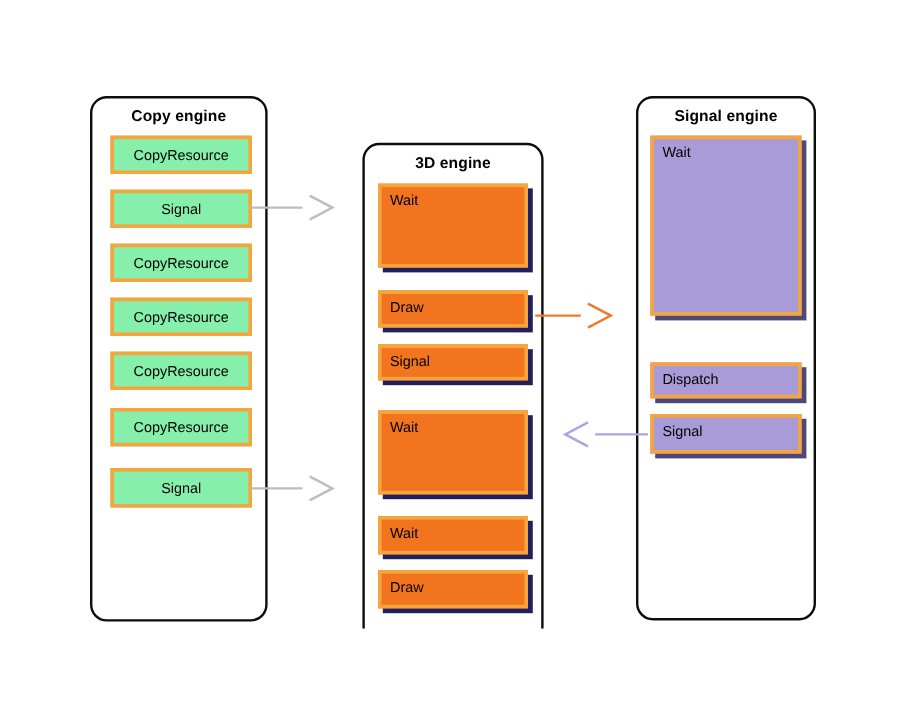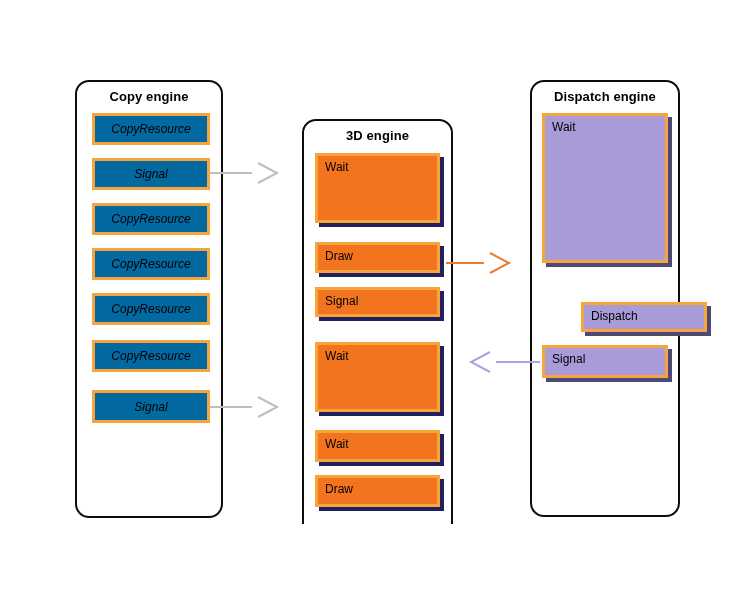--- a/index.html
+++ b/index.html
@@ -34,25 +34,24 @@
     letter-spacing: 0.1px;
   }
   .tbox {
     position: absolute;
     box-sizing: border-box;
     border: 3px solid #f5a53c;
     font-size: 12px;
     color: #000000;
   }
   .tbox.copy {
-    background: #0369a1;
+    background: #86efac;
     display: flex;
     align-items: center;
     justify-content: center;
-    font-style: italic;
   }
   .tbox.gpu {
     background: #f2741e;
     box-shadow: 4px 4px 0 0 #221f5e;
     padding: 4px 0 0 7px;
   }
   .tbox.compute {
     background: #a89bd8;
     box-shadow: 4px 4px 0 0 #4e4877;
     padding: 4px 0 0 7px;
@@ -86,23 +85,23 @@
     <div class="engine-title">3D engine</div>
     <div class="tbox gpu" style="left:11px; top:32px;  width:125px; height:70px;">Wait</div>
     <div class="tbox gpu" style="left:11px; top:121px; width:125px; height:31px;">Draw</div>
     <div class="tbox gpu" style="left:11px; top:166px; width:125px; height:30px;">Signal</div>
     <div class="tbox gpu" style="left:11px; top:221px; width:125px; height:70px;">Wait</div>
     <div class="tbox gpu" style="left:11px; top:309px; width:125px; height:32px;">Wait</div>
     <div class="tbox gpu" style="left:11px; top:354px; width:125px; height:32px;">Draw</div>
   </div>
 
   <div class="engine" style="left:530px; top:80px; width:150px; height:437px;">
-    <div class="engine-title">Dispatch engine</div>
+    <div class="engine-title">Signal engine</div>
     <div class="tbox compute" style="left:10px; top:31px;  width:126px; height:150px;">Wait</div>
-    <div class="tbox compute" style="left:10px; top:220px; width:126px; height:30px;margin-left:39px;">Dispatch</div>
+    <div class="tbox compute" style="left:10px; top:220px; width:126px; height:30px;">Dispatch</div>
     <div class="tbox compute" style="left:10px; top:263px; width:126px; height:33px;">Signal</div>
   </div>
 
   <svg class="arrow-layer" viewBox="0 0 753 603">
 
     <g>
       <line x1="209" y1="173" x2="252" y2="173" stroke-width="2" stroke="#bdbdbd"></line>
       <path d="M258 163 L277 173 L258 183" fill="none" stroke-width="2" stroke="#bdbdbd"></path>
     </g>
 

